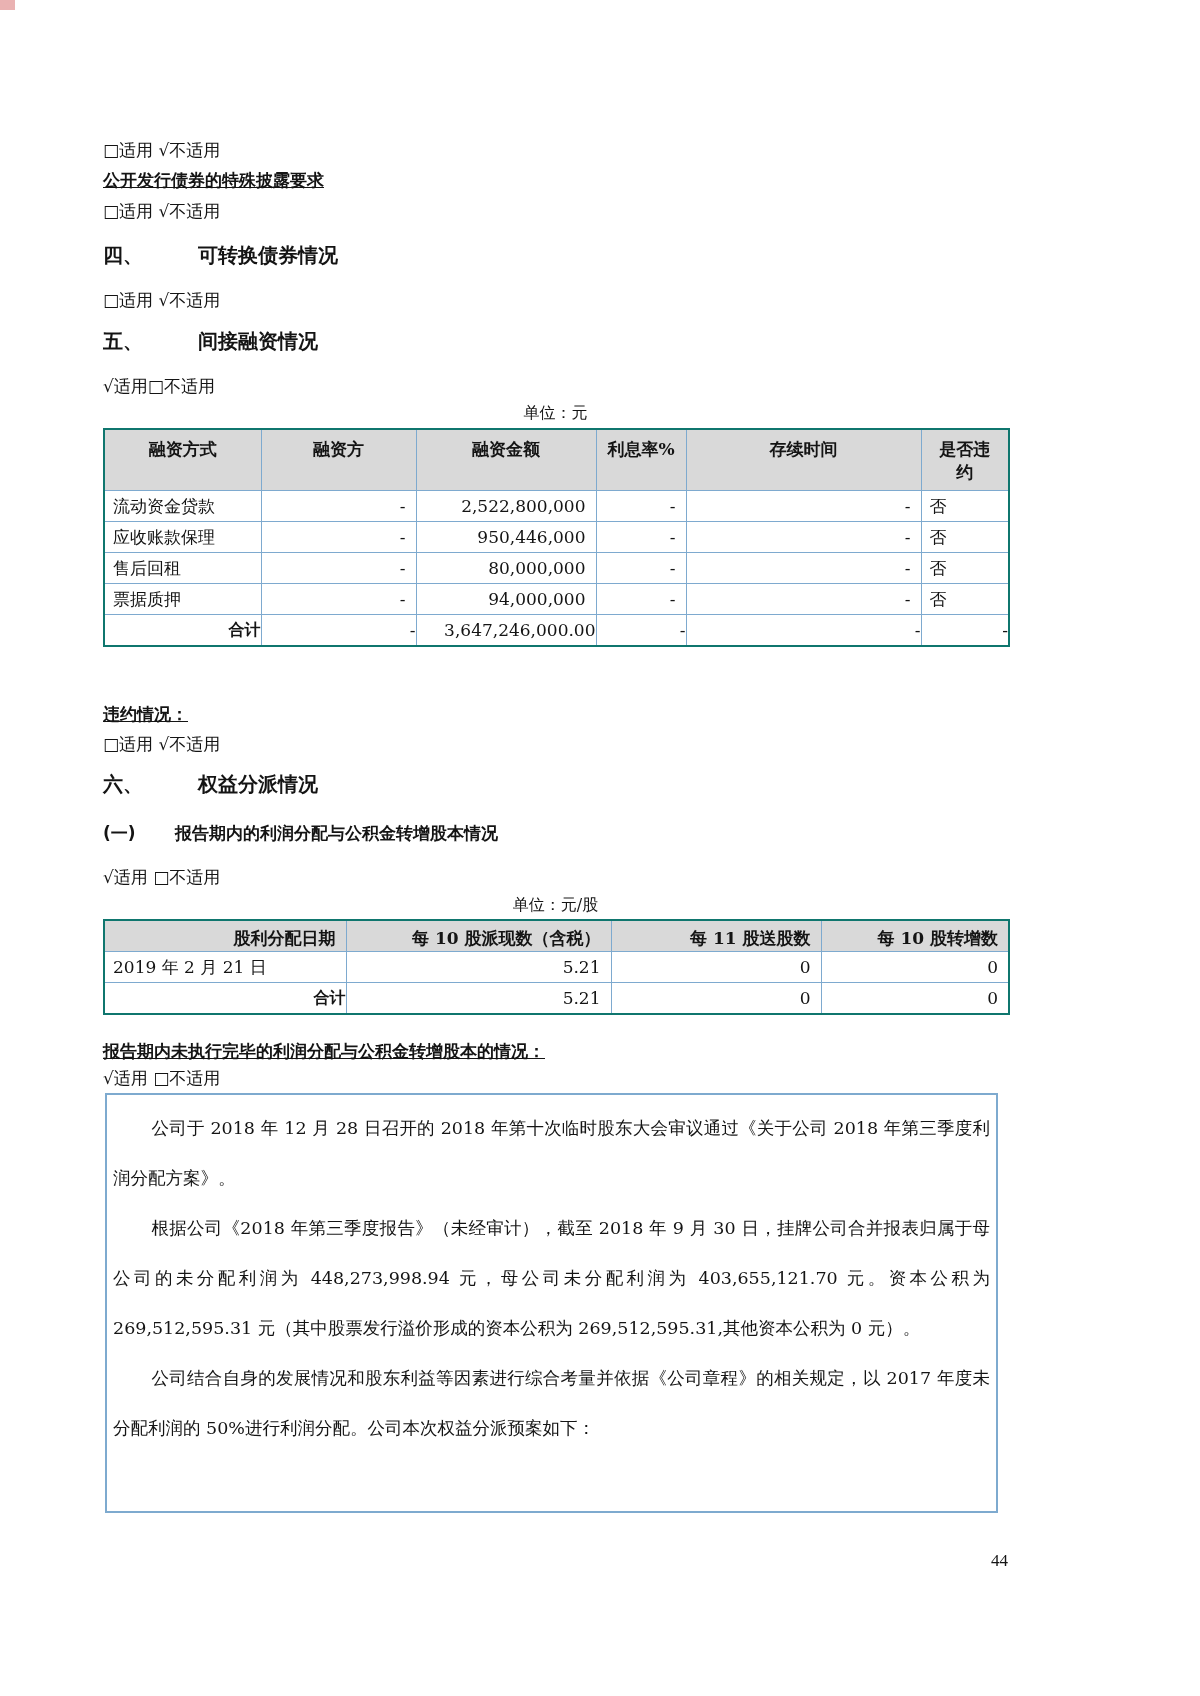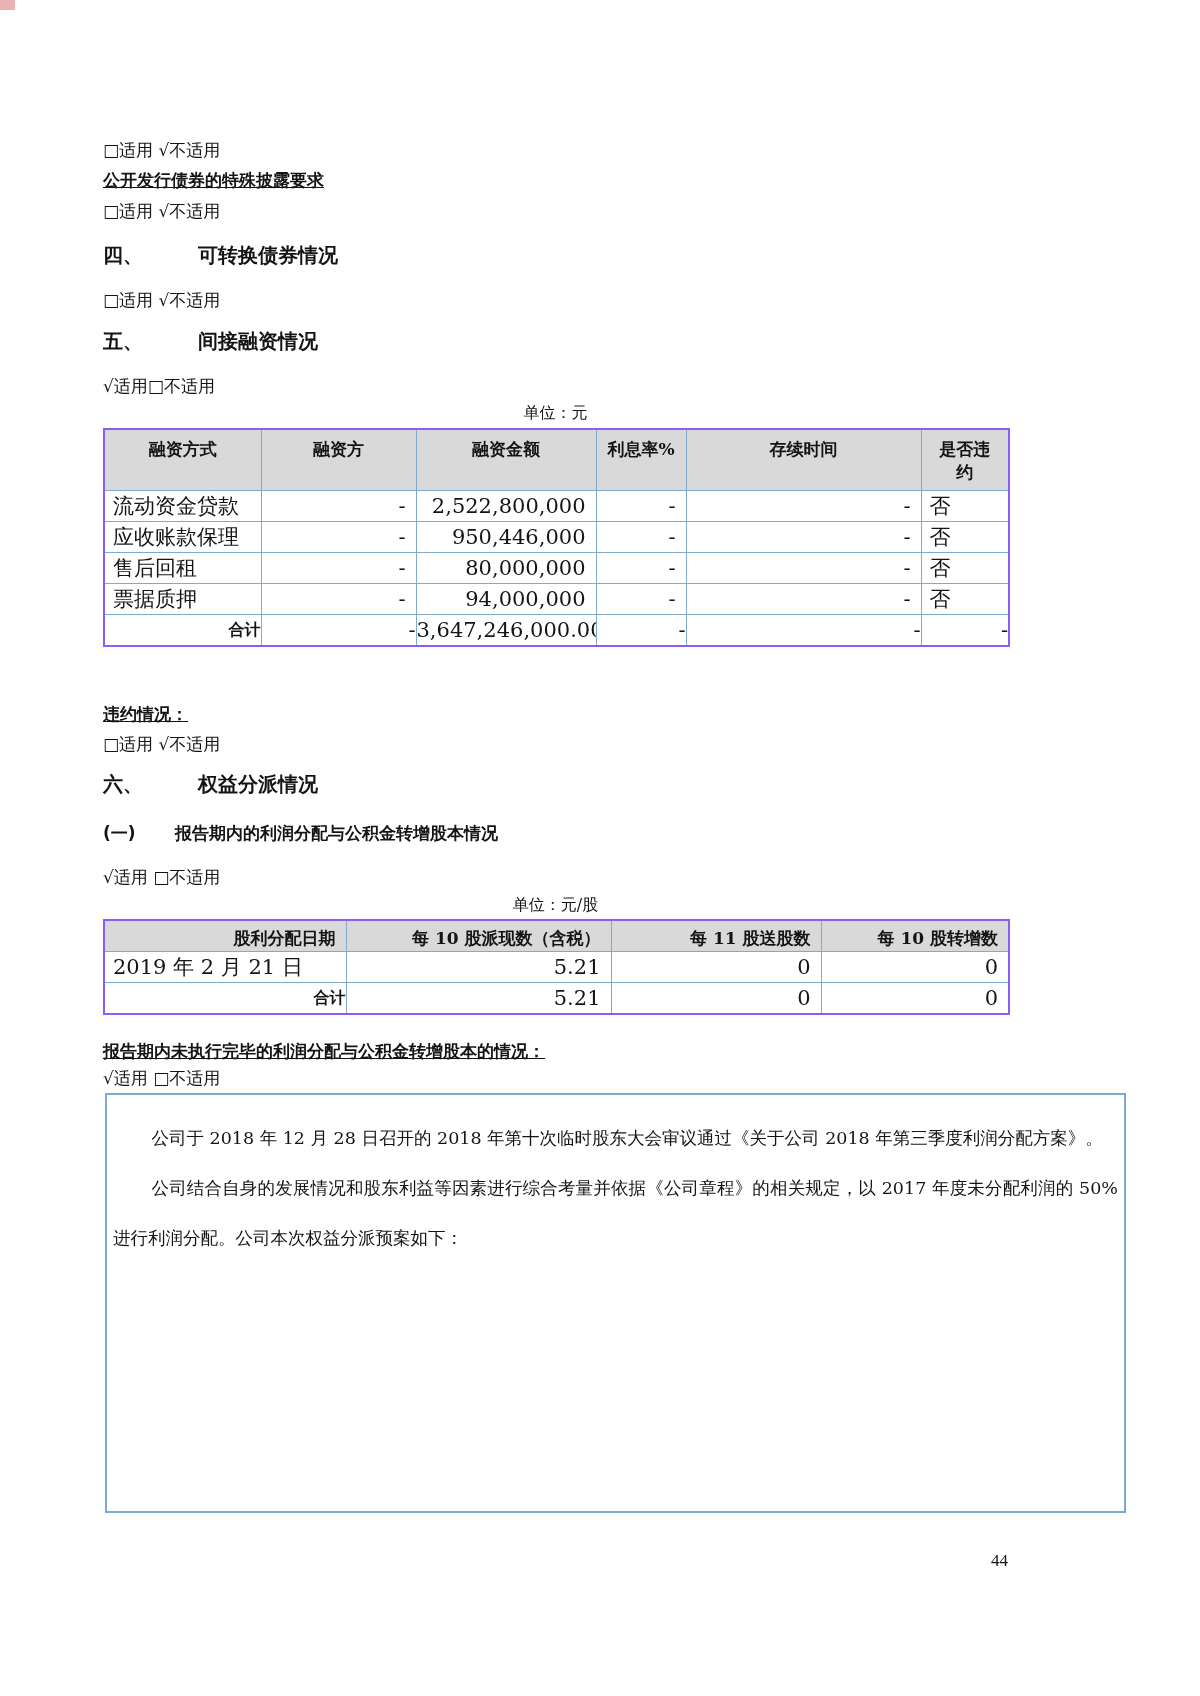--- a/index.html
+++ b/index.html
@@ -11,33 +11,33 @@
   .page{position:relative;width:1200px;height:1696px;overflow:hidden;background:#fff;}
   .corner-mark{position:absolute;left:0;top:0;width:15px;height:10px;background:#eab2b2;}
   .content{position:absolute;left:103px;top:4px;width:905px;display:flex;flex-direction:column;}
   .app{font-size:17px;line-height:26px;}
   .bold-serif{font-weight:bold;font-size:17px;line-height:26px;font-family:"DejaVu Sans","Liberation Sans",sans-serif;text-decoration:underline;}
   .heading{font-weight:bold;font-size:20px;line-height:30px;font-family:"DejaVu Sans","Liberation Sans",sans-serif;display:flex;}
   .heading .num{width:95px;flex:0 0 auto;}
   .sub-heading{font-weight:bold;font-size:17px;line-height:26px;font-family:"DejaVu Sans","Liberation Sans",sans-serif;display:flex;}
   .sub-heading .num{width:72px;flex:0 0 auto;}
   .unit{font-size:16px;line-height:22px;text-align:center;}
-  table{border-collapse:collapse;table-layout:fixed;width:905px;border:2px solid #8b5cf6;}
+  table{border-collapse:collapse;table-layout:fixed;width:905px;border:2px solid #0f766e;}
   th,td{border:1px solid #7eaacf;overflow:hidden;}
   th{background:#d9d9d9;font-weight:bold;font-size:17px;text-align:center;vertical-align:top;padding:8px 10px 0 10px;}
   .t1 th{height:52px;}
   .t2 th{height:24px;padding-top:6px;text-align:right;}
-  td{font-size:21px;height:30px;padding:0;}
+  td{font-size:17px;height:30px;padding:0;}
   td.l{text-align:left;padding-left:8px;}
   td.r{text-align:right;padding-right:10px;}
   td.c{text-align:right;}
   td.b{font-weight:bold;font-family:"DejaVu Sans","Liberation Sans",sans-serif;font-size:16px;}
   .note-box{
-    border:2px solid #7eaacf;width:1021px;margin-left:2px;
-    padding:18px 6px 10px 6px;box-sizing:border-box;height:420px;
+    border:2px solid #7eaacf;width:893px;margin-left:2px;
+    padding:8px 6px 10px 6px;box-sizing:border-box;height:420px;
   }
   .note-box p{
     margin:0;font-size:17.5px;line-height:50px;text-align:justify;
     text-indent:2.2em;
   }
   .page-number{text-align:right;font-size:17px;line-height:20px;font-family:Liberation Serif, serif;}
   
   #l1{margin-top:133px}#l2{margin-top:4px}#l3{margin-top:5px}
   #h4{margin-top:16px}#l4{margin-top:17px}#h5{margin-top:13px}
   #l5{margin-top:17px}#u1{margin-top:3px}#t1{margin-top:4px}
@@ -174,19 +174,20 @@
         <td class="r">0</td>
       </tr>
     </tbody>
       </table>
 
     <div id="b1" class="bold-serif">报告期内未执行完毕的利润分配与公积金转增股本的情况：</div>
     <div id="l8" class="app">√适用 □不适用</div>
 
     <div id="box" class="note-box">
       <p>公司于 2018 年 12 月 28 日召开的 2018 年第十次临时股东大会审议通过《关于公司 2018 年第三季度利润分配方案》。</p>
+      <p>根据公司《2018 年第三季度报告》（未经审计），截至 2018 年 9 月 30 日，挂牌公司合并报表归属于母公司的未分配利润为 448,273,998.94 元，母公司未分配利润为 403,655,121.70 元。资本公积为 269,512,595.31 元（其中股票发行溢价形成的资本公积为 269,512,595.31,其他资本公积为 0 元）。</p>
       <p>公司结合自身的发展情况和股东利益等因素进行综合考量并依据《公司章程》的相关规定，以 2017 年度未分配利润的 50%进行利润分配。公司本次权益分派预案如下：</p>
     </div>
 
     <div id="pn" class="page-number">44</div>
 
   </div>
 </div>
 
 </body></html>

